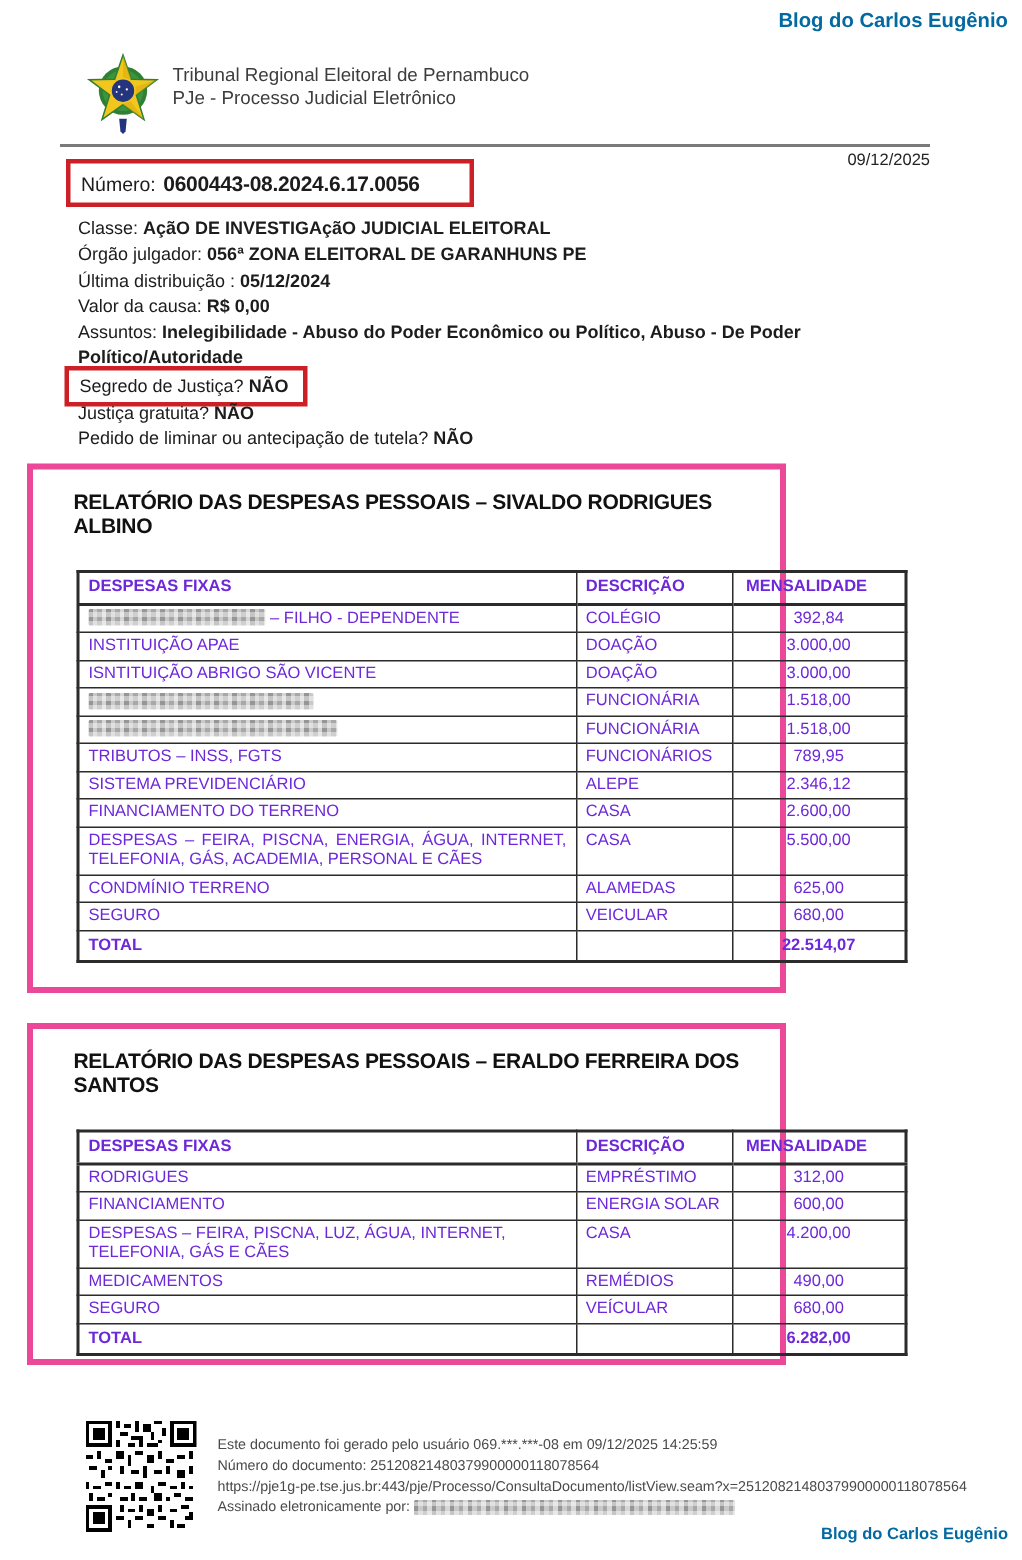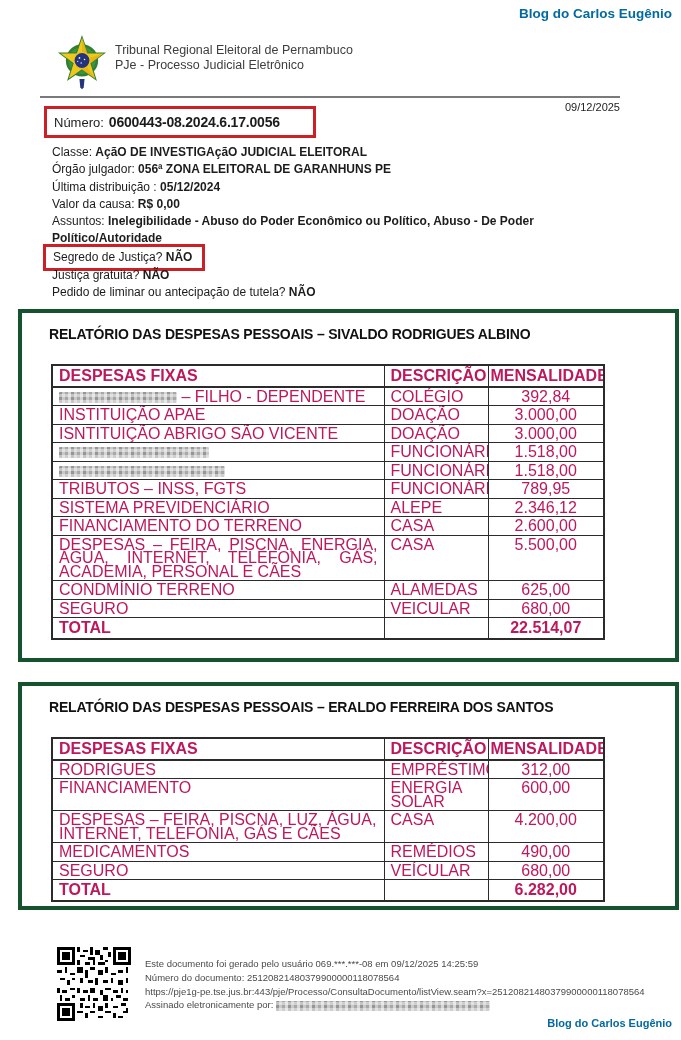--- a/index.html
+++ b/index.html
@@ -28,36 +28,36 @@
 
   
   .details { position:absolute; left:52px; top:144px; width:534px; font-size:12px; line-height:17.3px; }
   .detail-line b { font-weight:bold; }
   .segredo-box {
     display:inline-block; border:3px solid #cb2026; padding:2px 10px 2px 7px;
     margin:-4px 0 -4px -9px;
   }
 
   
-  .report-box { position:absolute; left:18px; width:661px; border:4px solid #14532d; background:#fff; }
+  .report-box { position:absolute; left:18px; width:506px; border:4px solid #ec4899; background:#fff; }
   .report-box.first { top:309px; height:353px; }
   .report-box.second { top:682px; height:228px; }
   .report-title { margin:13px 0 0 27px; font-size:14px; font-weight:bold; letter-spacing:-0.2px; color:#111; }
 
   table.exp-table {
     border-collapse:collapse; table-layout:fixed; width:552px;
-    margin:22px 0 0 29px; font-size:16px; color:#be185d;
+    margin:22px 0 0 29px; font-size:11px; color:#6d28d9;
     border:2px solid #2b2b2b;
   }
   .exp-table th, .exp-table td {
     border:1px solid #2b2b2b; padding:2px 6px; line-height:13.5px;
     vertical-align:top; overflow:hidden;
   }
   .exp-table th { font-weight:bold; text-align:left; padding-top:3px; padding-bottom:3px; border-bottom-width:2px; }
-  .exp-table th.money-h { padding-left:2px; padding-right:18px; }
+  .exp-table th.money-h { text-align:center; padding-left:2px; padding-right:18px; }
   .exp-table td.money { text-align:center; }
   .exp-table tr.total td { font-weight:bold; padding-top:3px; padding-bottom:3px;margin-top:12px; }
   .exp-table td.justify { text-align:justify; }
   col.c1 { width:332px; } col.c2 { width:104px; } col.c3 { width:116px; }
 
   
   .redact {
     display:inline-block; height:11px; vertical-align:middle; border-radius:1px;
     background-image:
       repeating-linear-gradient(0deg, rgba(255,255,255,.45) 0 3px, rgba(0,0,0,0) 3px 6px),

